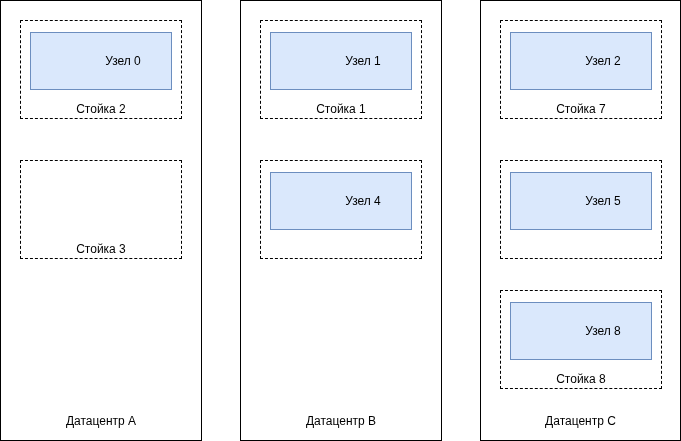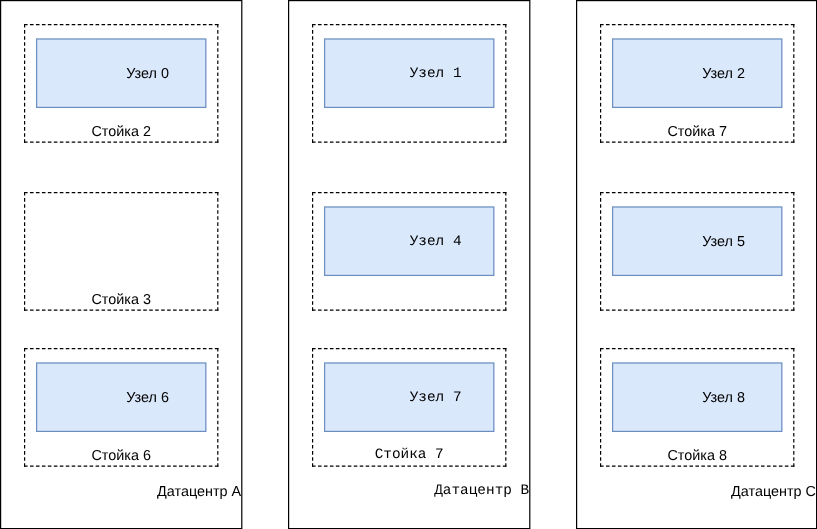--- a/index.html
+++ b/index.html
@@ -19,21 +19,21 @@
   }
   .dc {
     position: absolute;
     top: 0;
     height: 441px;
     box-sizing: border-box;
     border: 1px solid var(--line, #000000);
     background: var(--background, #ffffff);
   }
   .dc-a { left: 0;     width: 202px; }
-  .dc-b { left: 240px; width: 202px; font-family: Liberation Mono, monospace; }
+  .dc-b { left: 240px; width: 202px; }
   .dc-c { left: 480px; width: 201px; text-decoration: underline; }
   .rack {
     position: absolute;
     left: 19px;
     width: 162px;
     height: 99px;
     box-sizing: border-box;
     border: 1px dashed var(--line, #000000);
   }
   .rack-1 { top: 19px;  }
@@ -58,66 +58,55 @@
     position: absolute;
     left: 0;
     bottom: 2px;
     width: 100%;
     text-align: center;
     line-height: 14px;
   }
   .dc-label {
     position: absolute;
     left: 0;
-    bottom: 24px;
+    bottom: 12px;
     width: 100%;
-    text-align: right;
+    text-align: center;
     line-height: 14px;
   }
 </style>
 </head>
 <body>
 
 <div class="canvas">
 
   <div class="dc dc-a">
     <div class="rack rack-1">
       <div class="node">
         <span>Узел 0</span>
       </div>
       <div class="rack-label">Стойка 2</div>
     </div>
     <div class="rack rack-2">
       <div class="rack-label">Стойка 3</div>
     </div>
-    <div class="rack rack-3">
-      <div class="node">
-        <span>Узел 6</span>
-      </div>
-      <div class="rack-label">Стойка 6</div>
-    </div>
     <div class="dc-label">Датацентр A</div>
   </div>
 
   <div class="dc dc-b">
     <div class="rack rack-1">
       <div class="node">
         <span>Узел 1</span>
       </div>
+      <div class="rack-label">Стойка 1</div>
     </div>
     <div class="rack rack-2">
       <div class="node">
         <span>Узел 4</span>
       </div>
-    </div>
-    <div class="rack rack-3">
-      <div class="node">
-        <span>Узел 7</span>
-      </div>
-      <div class="rack-label">Стойка 7</div>
     </div>
     <div class="dc-label">Датацентр B</div>
   </div>
 
   <div class="dc dc-c">
     <div class="rack rack-1">
       <div class="node">
         <span>Узел 2</span>
       </div>
       <div class="rack-label">Стойка 7</div>

